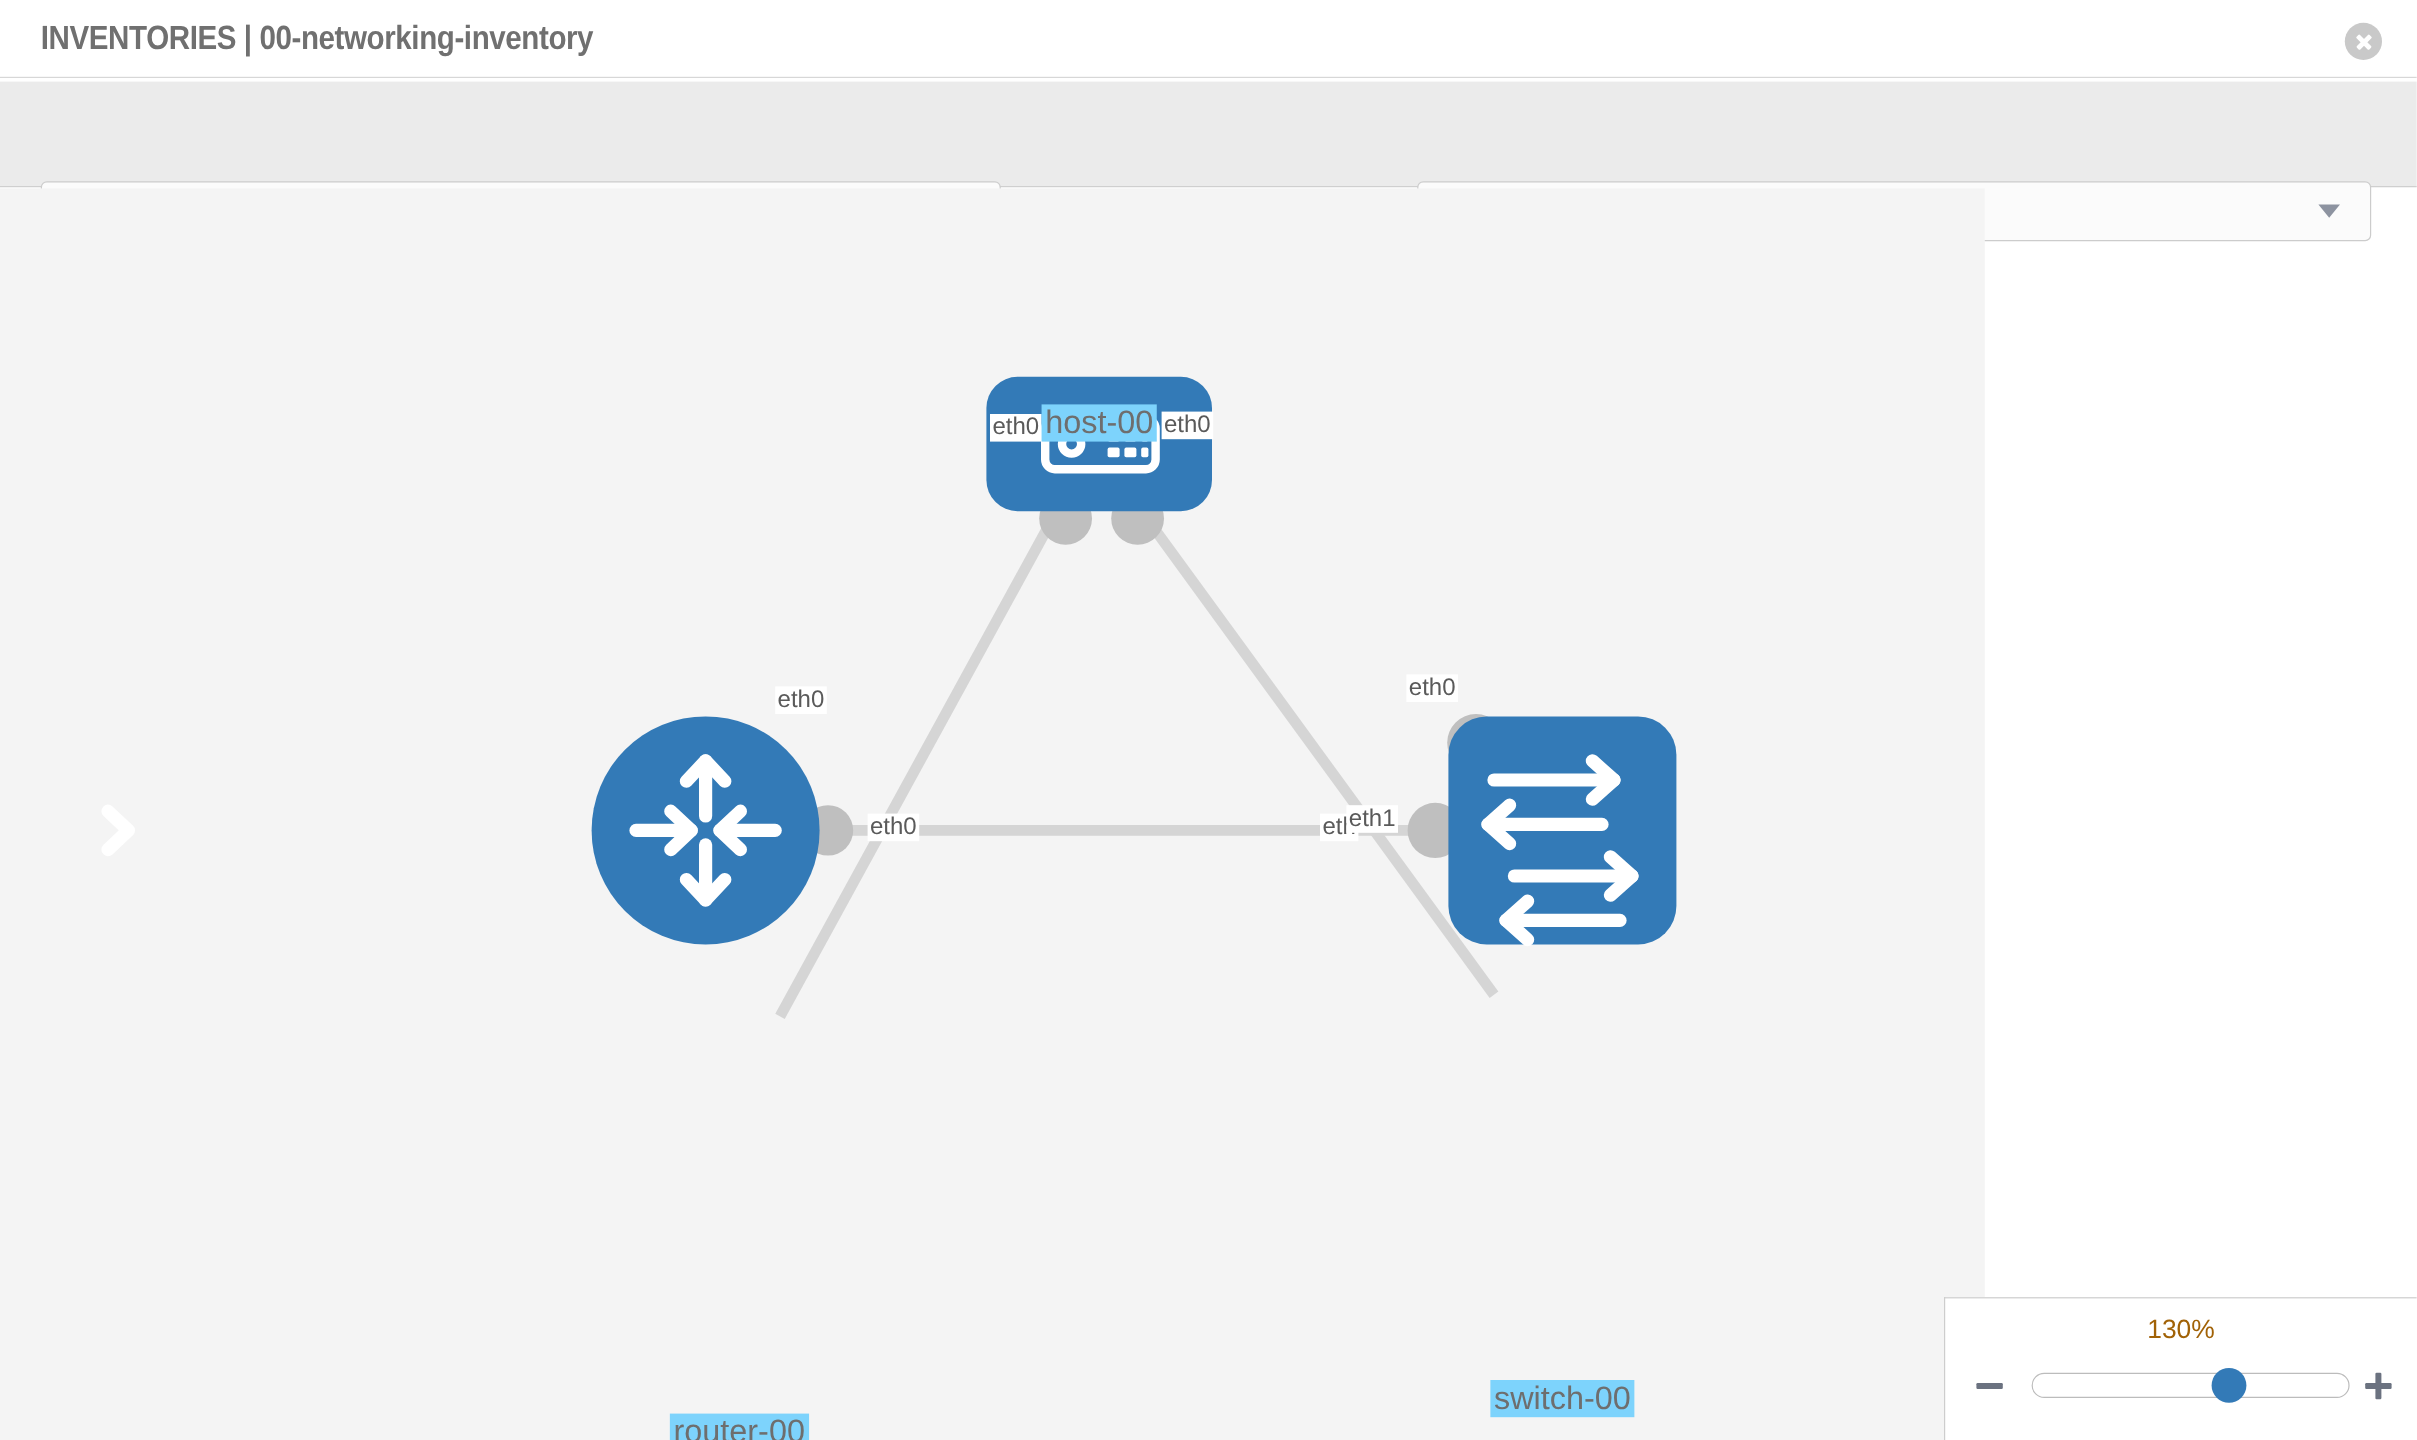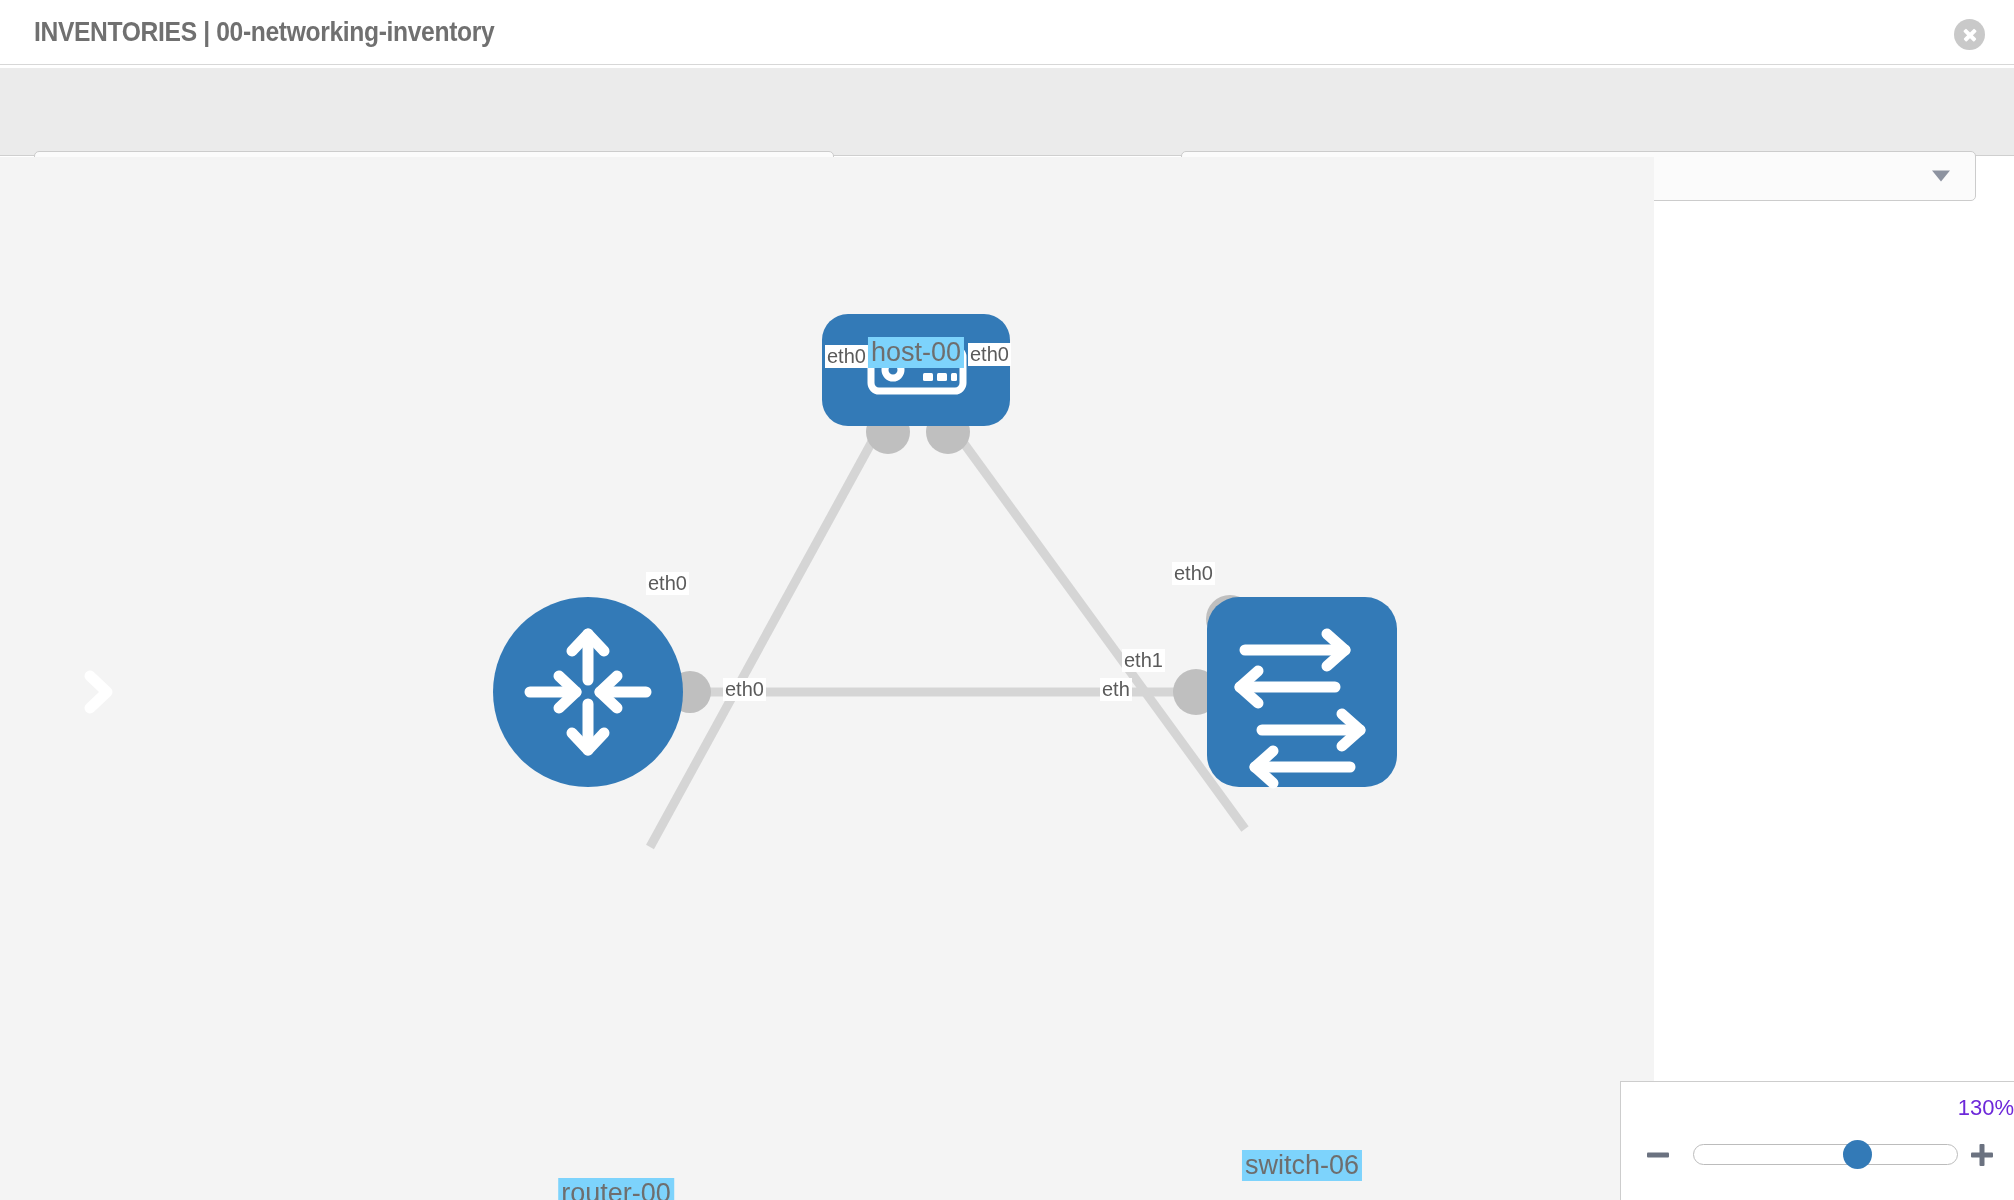--- a/index.html
+++ b/index.html
@@ -143,23 +143,23 @@
     left: 1620px; top: 1081px;
     width: 394px; height: 119px;
     background: #ffffff;
     border: 1px solid #cdcdcd;
     border-right: none;
     border-bottom: none;
   }
   .zoom-level {
     position: absolute;
     top: 13px; left: 0; right: 0;
-    text-align: right;
+    text-align: center;
     font-size: 22px;
-    color: #6d28d9;
+    color: #a16207;
   }
   .zoom-minus, .zoom-plus {
     position: absolute;
     top: 58px;
     width: 30px; height: 30px;
     cursor: pointer;
   }
   .zoom-minus { left: 22px; }
   .zoom-plus  { right: 17px; }
   .zoom-minus::before, .zoom-plus::before {
@@ -308,24 +308,24 @@
 
     <div class="iface-label" style="left:825px; top:188px;">eth0</div>
     <div class="node-label" style="left:916px; top:180px;">host-00</div>
     <div class="iface-label" style="left:968px; top:186px;">eth0</div>
 
     <div class="iface-label" style="left:646px; top:415px;">eth0</div>
     <div class="iface-label" style="left:1172px; top:405px;">eth0</div>
 
     <div class="iface-label" style="left:723px; top:521px;">eth0</div>
     <div class="iface-label" style="left:1100px; top:521px;">eth</div>
-    <div class="iface-label" style="left:1122px; top:492px;">eth1</div>
+    <div class="iface-label" style="left:1122px; top:514px;">eth1</div>
 
     <div class="node-label" style="left:616px; top:993px;margin-top:28px;">router-00</div>
-    <div class="node-label" style="left:1302px; top:993px;">switch-06</div>
+    <div class="node-label" style="left:1302px; top:993px;">switch-00</div>
   </div>
 
   <div class="zoom-panel">
     <div class="zoom-level">130%</div>
     <div class="zoom-minus"></div>
     <div class="zoom-track">
       <div class="zoom-thumb" id="zoom-thumb" style="left: 62%;"></div>
     </div>
     <div class="zoom-plus"></div>
   </div>

